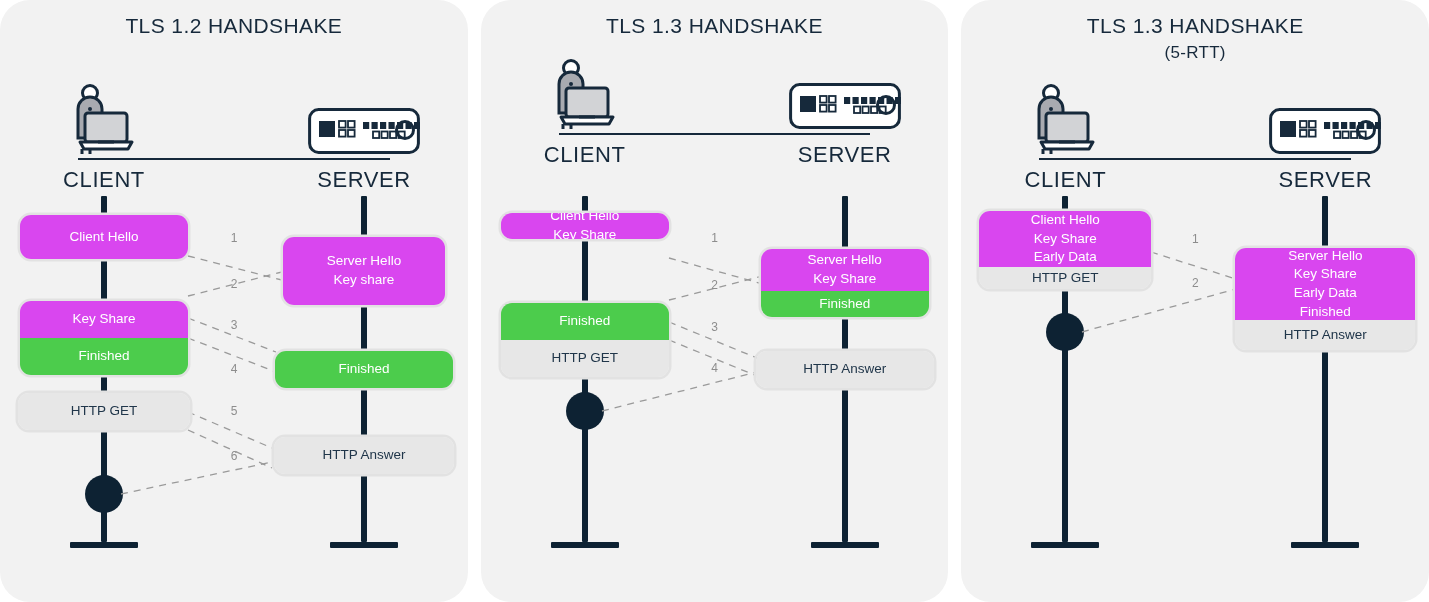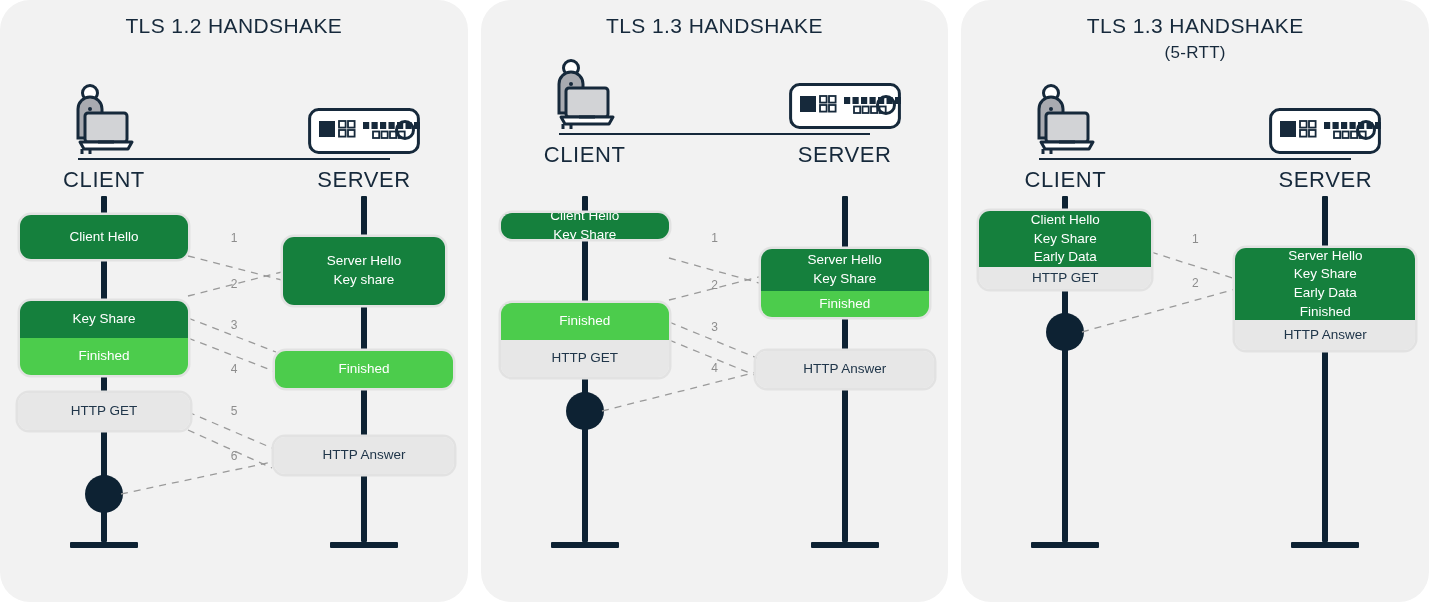--- a/index.html
+++ b/index.html
@@ -102,21 +102,21 @@
   .seg {
     display:flex;
     align-items:center;
     justify-content:center;
     font-size:13.5px;
     line-height:1.38;
     text-align:center;
     padding:7px 10px;
     white-space:pre-line;
   }
-  .seg.green  { background:#15803d; color:#ffffff; }
+  .seg.green  { background:#d946ef; color:#ffffff; }
   .seg.lgreen { background:#4ccc4c; color:#ffffff; }
   .seg.gray   { background:#e7e7e7; color:#20364a; }
 
   
   .arrows { position:absolute; inset:0; z-index:2; pointer-events:none; }
   .step-num {
     position:absolute;
     transform:translate(-50%,-50%);
     font-size:12px;
     color:#8d8d8d;

